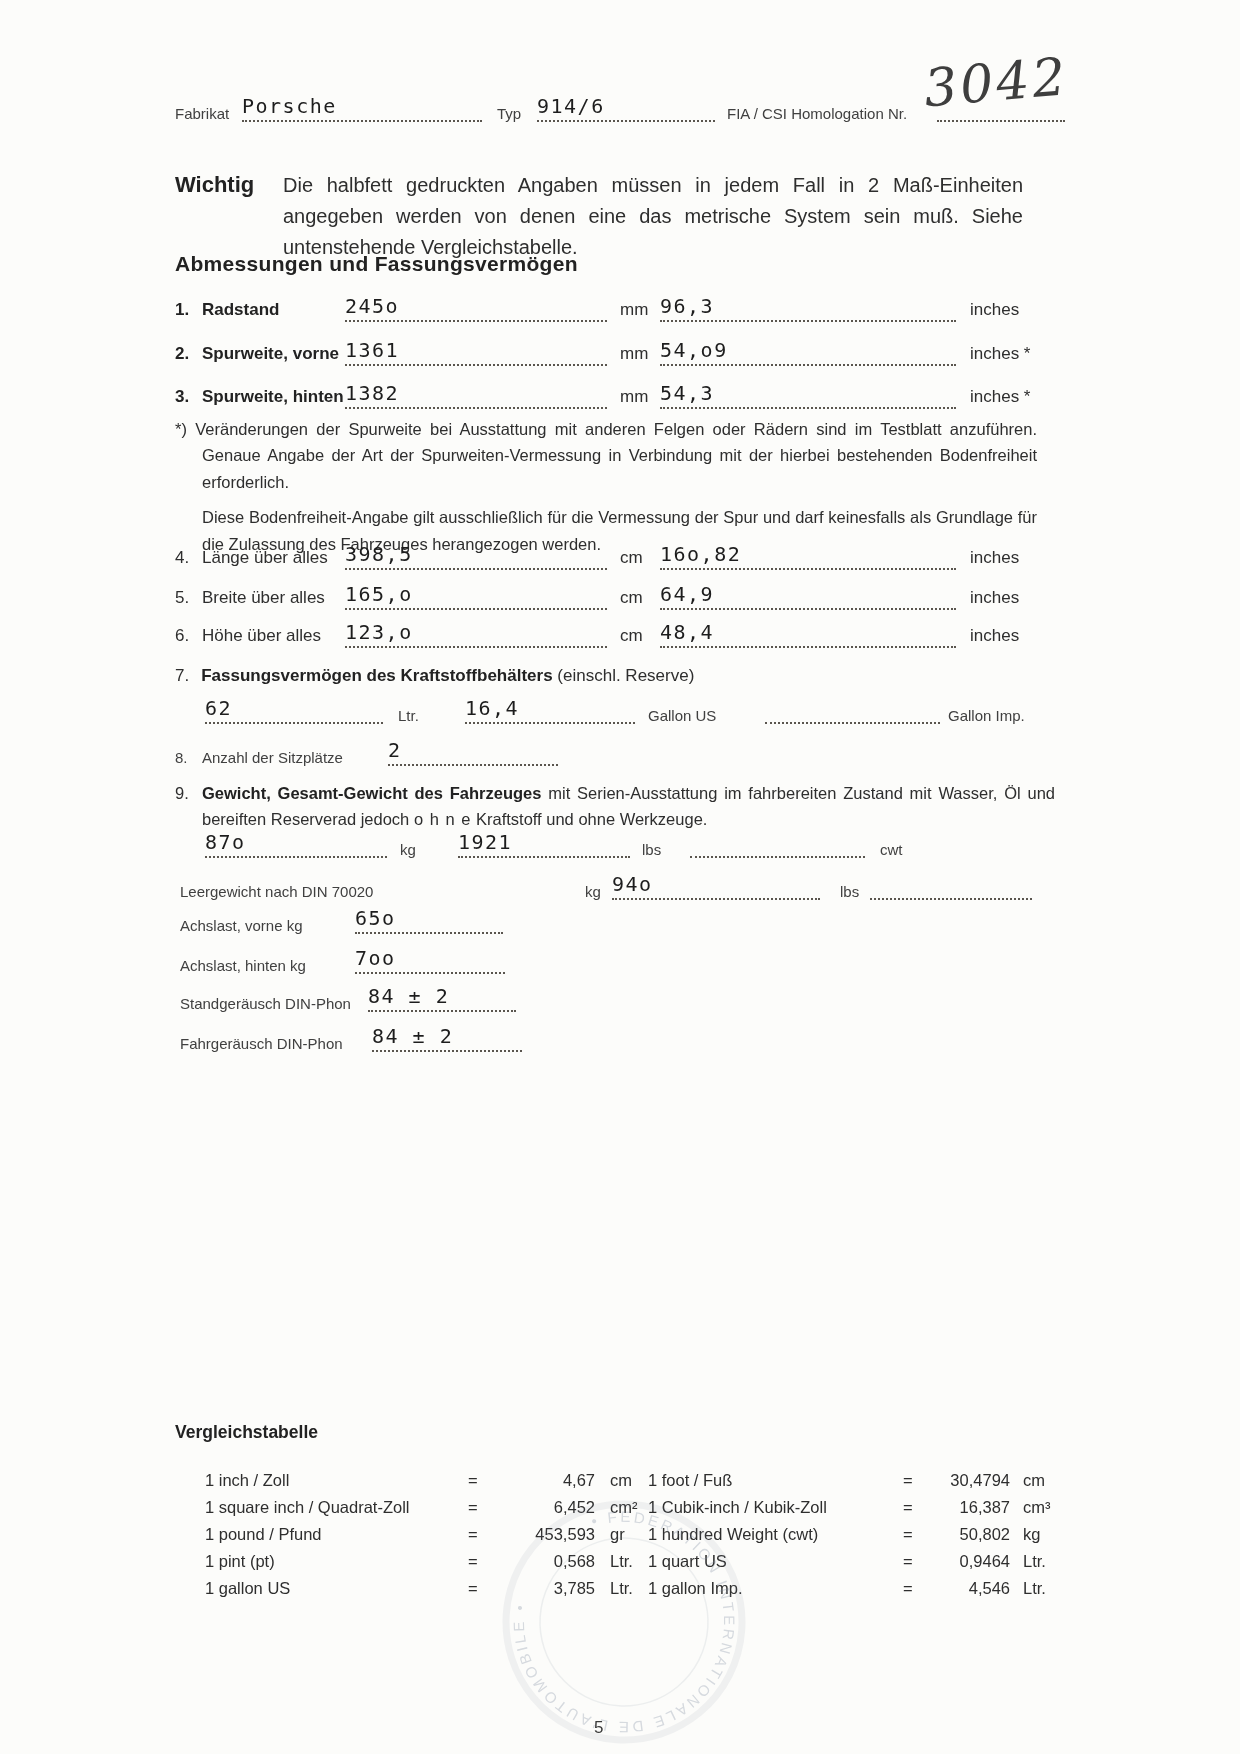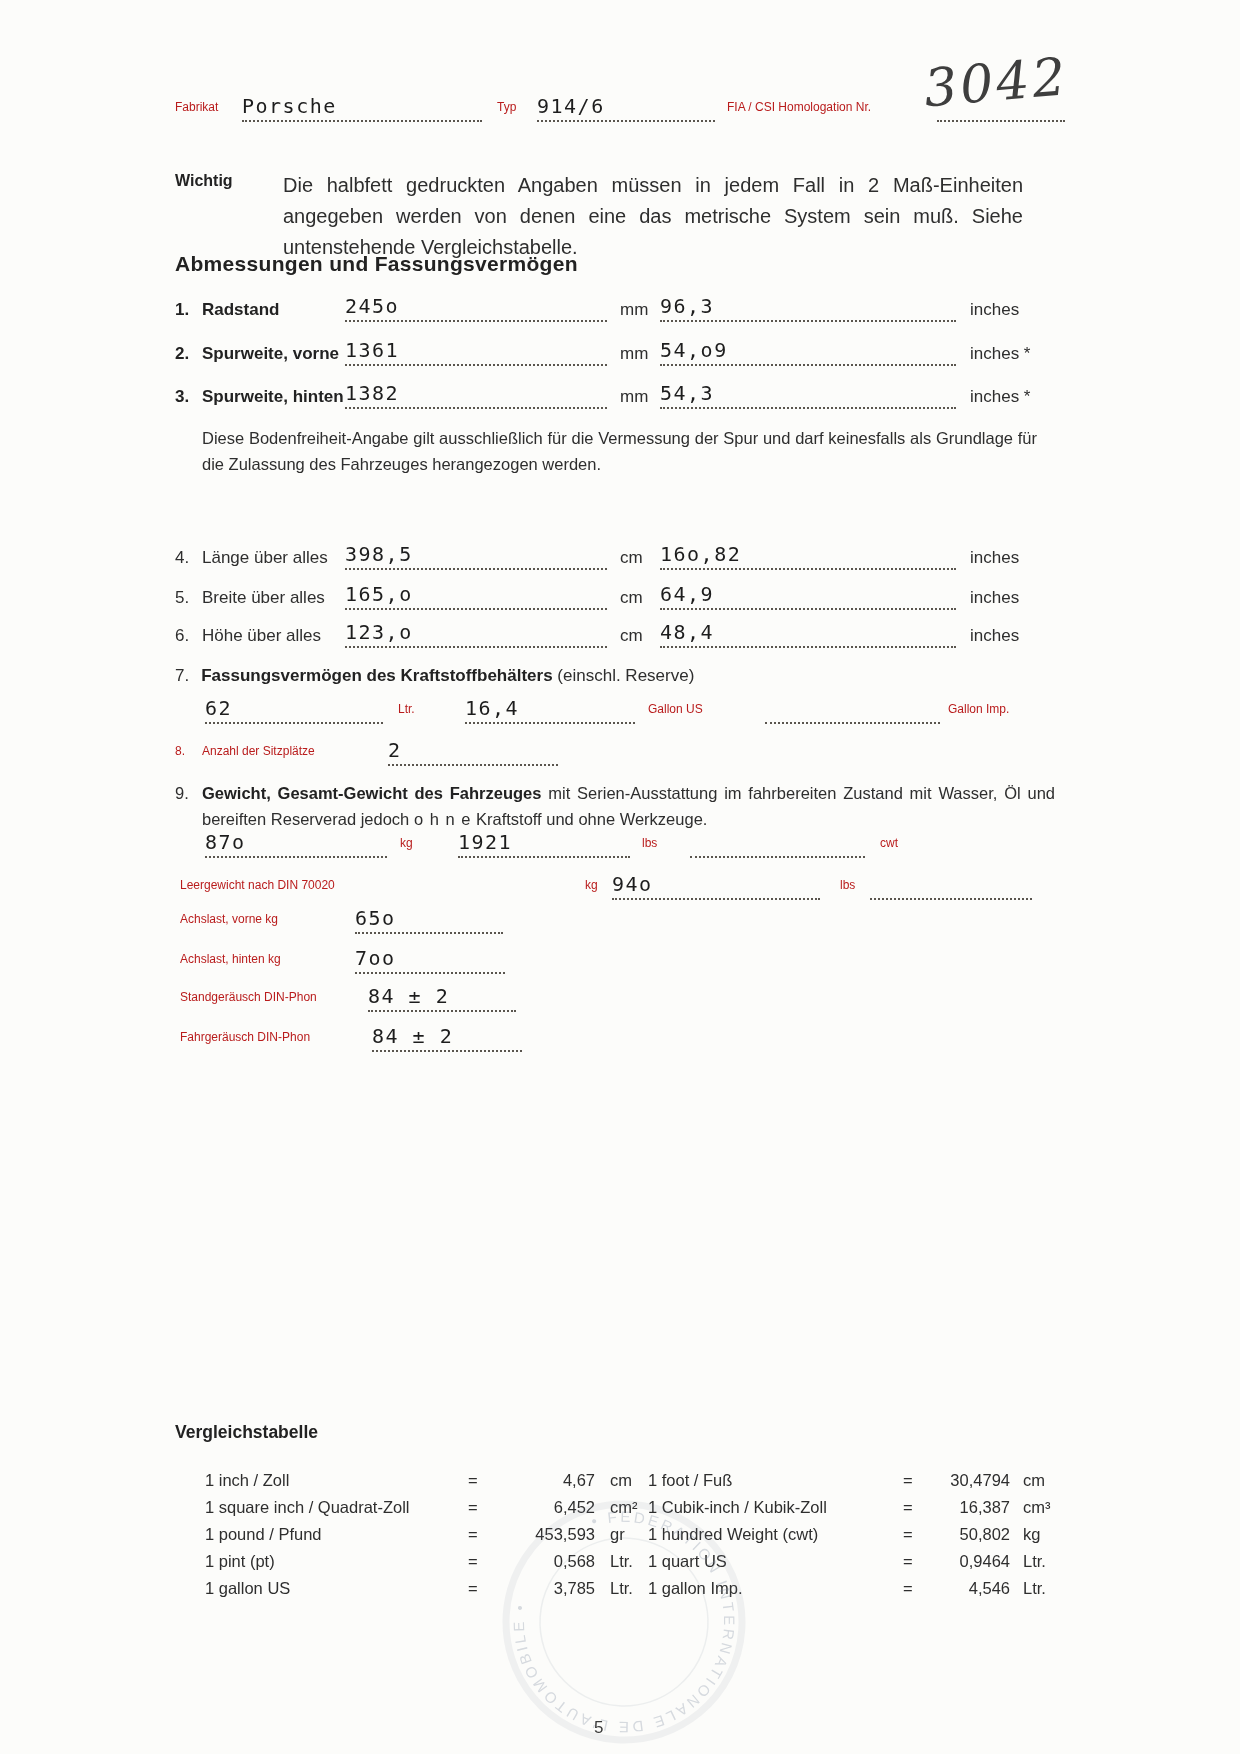--- a/index.html
+++ b/index.html
@@ -3,38 +3,38 @@
 <meta charset="utf-8">
 <style>
   html,body { margin:0; padding:0; background:#e8e8e6; }
   #page {
     position:relative; width:1240px; height:1754px; margin:0 auto;
     background:#fcfcfa;
     font-family:"Liberation Sans","DejaVu Sans",sans-serif;
     color:#2e2e2e; overflow:hidden;
   }
   
-  .lbl { position:absolute; bottom:8px; font-size:12px; white-space:nowrap; color:#b91c1c; }
+  .lbl { position:absolute; bottom:0; font-size:15px; white-space:nowrap; color:#404040; }
   .dot { position:absolute; bottom:0; height:0; border-bottom:2px dotted #5a554e; }
   .typed {
     position:absolute; bottom:4px; white-space:nowrap;
     font-family:"DejaVu Sans Mono","Liberation Mono",monospace;
     font-size:20px; letter-spacing:1.5px; color:#1d1d1d;
   }
   .mrow, .frow { position:absolute; left:0; width:1240px; height:36px; }
   .frow { height:34px;padding-left:17px; }
   
   .hdr { position:absolute; left:0; top:80px; width:1240px; height:42px; }
   .handwrite {
     position:absolute; left:924px; top:52px; width:150px;
     font-size:52px; color:#3e3e3e; letter-spacing:3px;
     transform:rotate(-5deg); font-family:"DejaVu Serif",serif; font-style:italic;
   }
   
-  .wichtig-label { position:absolute; left:175px; top:172px; font-size:16px; font-weight:bold; color:#222; }
+  .wichtig-label { position:absolute; left:175px; top:172px; font-size:22px; font-weight:bold; color:#222; }
   .wichtig-text  { position:absolute; left:283px; top:170px; width:740px; font-size:20px; line-height:1.55; text-align:justify; }
   .sec-title { position:absolute; left:175px; top:252px; font-size:21px; font-weight:bold; color:#222; letter-spacing:.3px; }
   .rnum { position:absolute; left:175px; bottom:2px; font-size:17px; }
   .rlbl { position:absolute; left:202px; bottom:2px; font-size:17px; white-space:nowrap; }
   .mrow.boldlbl .rlbl, .mrow.boldlbl .rnum { font-weight:bold; color:#222; }
   .vline  { position:absolute; left:345px; width:262px; bottom:0; border-bottom:2px dotted #5a554e; }
   .vval   { position:absolute; left:345px; width:262px; bottom:4px; }
   .u1     { position:absolute; left:620px; bottom:2px; font-size:17px; }
   .vline2 { position:absolute; left:660px; width:296px; bottom:0; border-bottom:2px dotted #5a554e; }
   .vval2  { position:absolute; left:660px; width:296px; bottom:4px; }
@@ -115,20 +115,24 @@
     <span class="rlbl">Spurweite, hinten</span>
     <span class="vline"></span>
     <span class="typed vval">1382</span>
     <span class="u1">mm</span>
     <span class="vline2"></span>
     <span class="typed vval2">54,3</span>
     <span class="u2">inches *</span>
   </div>
 
   <div class="fns">
+    <p class="p1">
+      <span>*)</span>
+      <span>Veränderungen der Spurweite bei Ausstattung mit anderen Felgen oder Rädern sind im Testblatt anzuführen. Genaue Angabe der Art der Spurweiten-Vermessung in Verbindung mit der hierbei bestehenden Bodenfreiheit erforderlich.</span>
+    </p>
     <p class="p2">
       <span>Diese Bodenfreiheit-Angabe gilt ausschließlich für die Vermessung der Spur und darf keinesfalls als Grundlage für die Zulassung des Fahrzeuges herangezogen werden.</span>
     </p>
   </div>
 
   <div class="mrow" style="top:534px">
     <span class="rnum">4.</span>
     <span class="rlbl">Länge über alles</span>
     <span class="vline"></span>
     <span class="typed vval">398,5</span>

